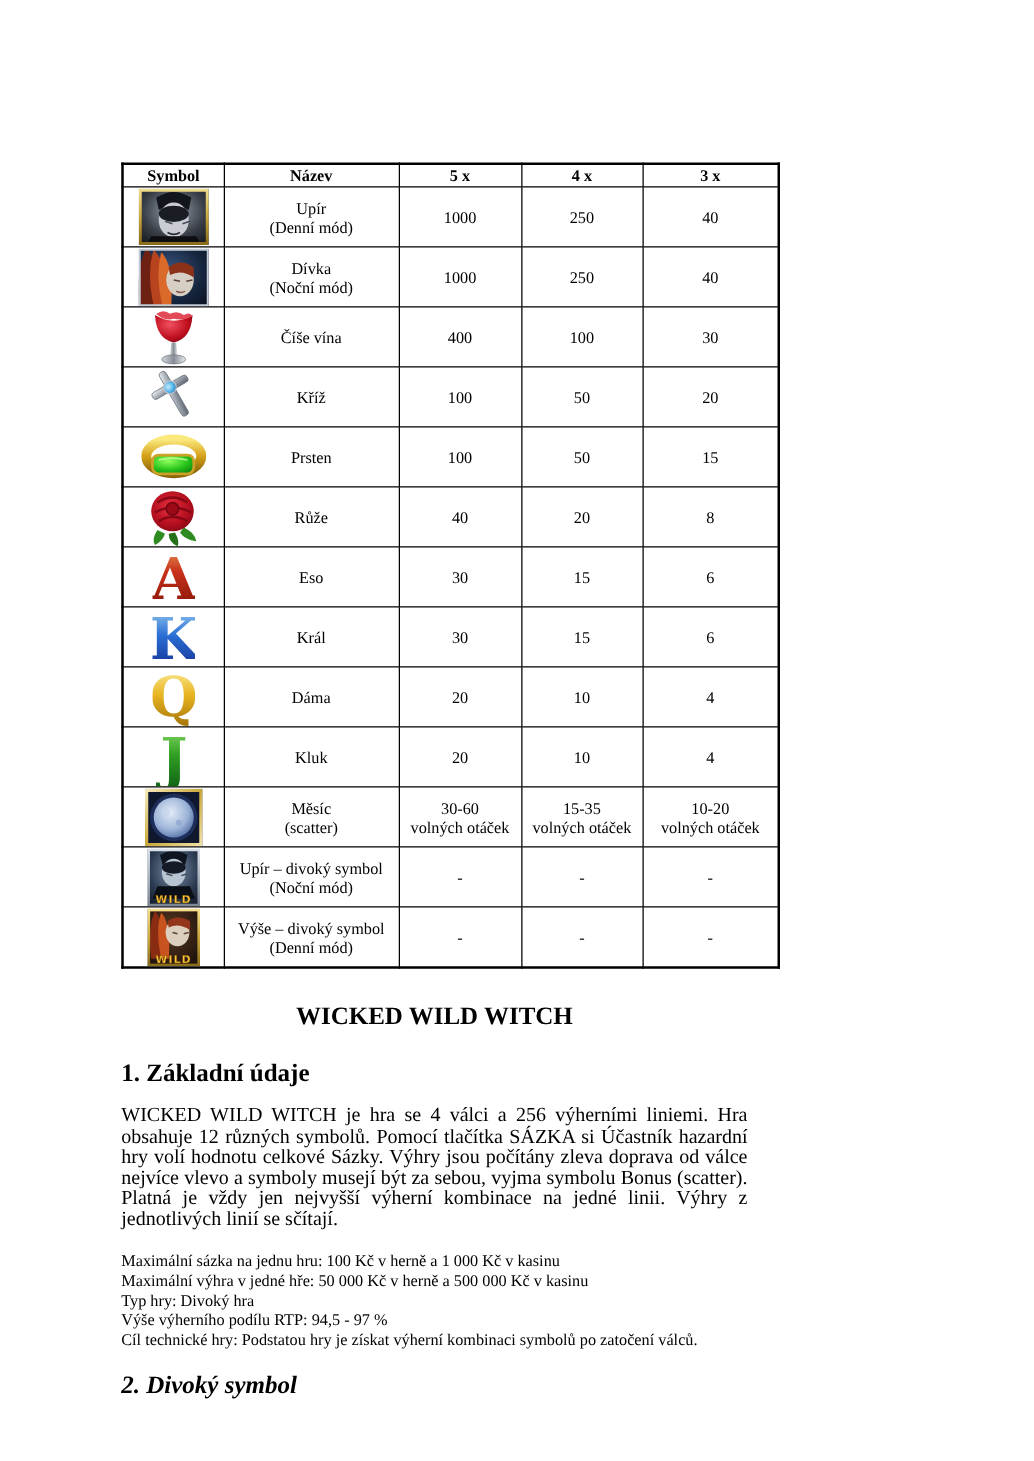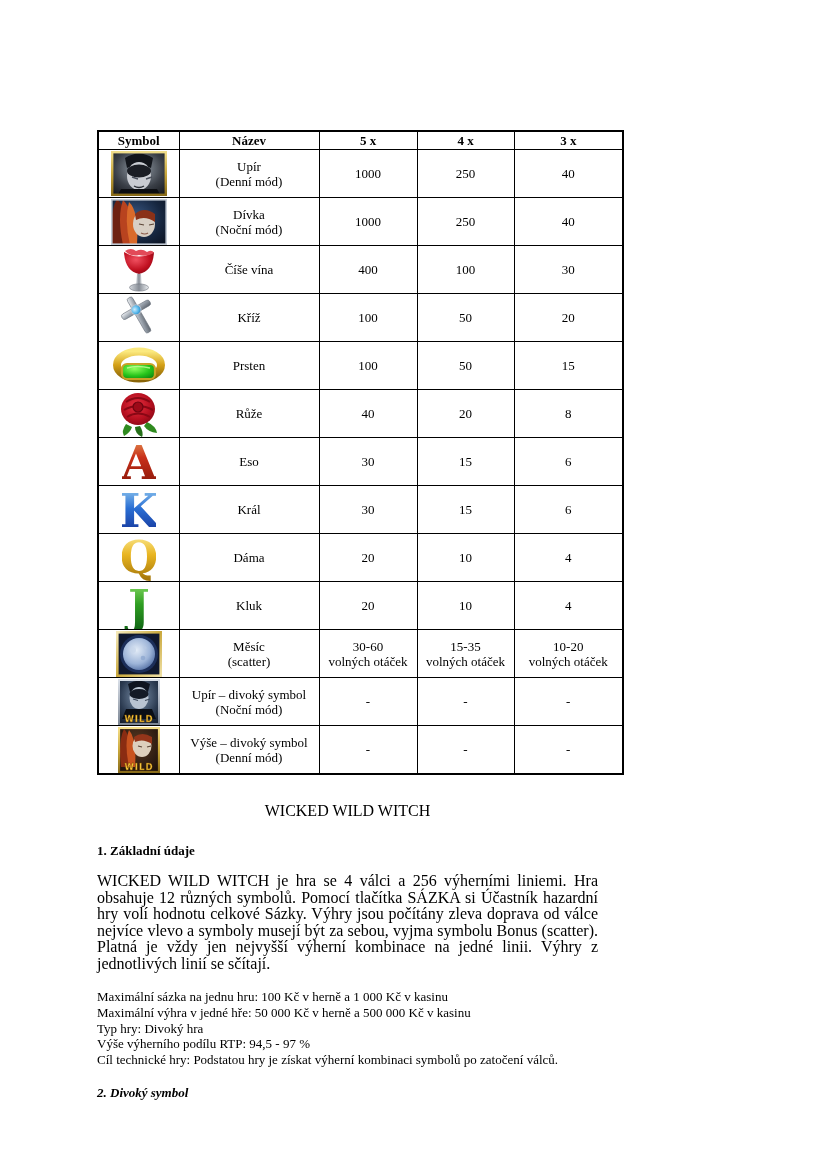--- a/index.html
+++ b/index.html
@@ -28,26 +28,26 @@
     line-height: 15px;
   }
   table.paytable th { font-weight: bold; height: 17px; }
   table.paytable tbody td { height: 47px; }
   td.sym-cell svg { display: block; margin: 0 auto; }
   td.name-cell div, td.val-cell div { line-height: 15px; }
 
   
   .doc-title {
     text-align: center;
-    font-size: 16px;
-    font-weight: normal;
+    font-size: 20px;
+    font-weight: bold;
     margin: 27px 0 23px 0;
   }
   .section-heading {
-    font-size: 13px;
+    font-size: 20px;
     font-weight: bold;
     margin: 0 0 14px 0;
   }
   .para {
     font-size: 16px;
     line-height: 16.5px;
     text-align: justify;
     margin: 0 0 17px 0;
   }
   .info-lines { margin: 0 0 16px 0; }

